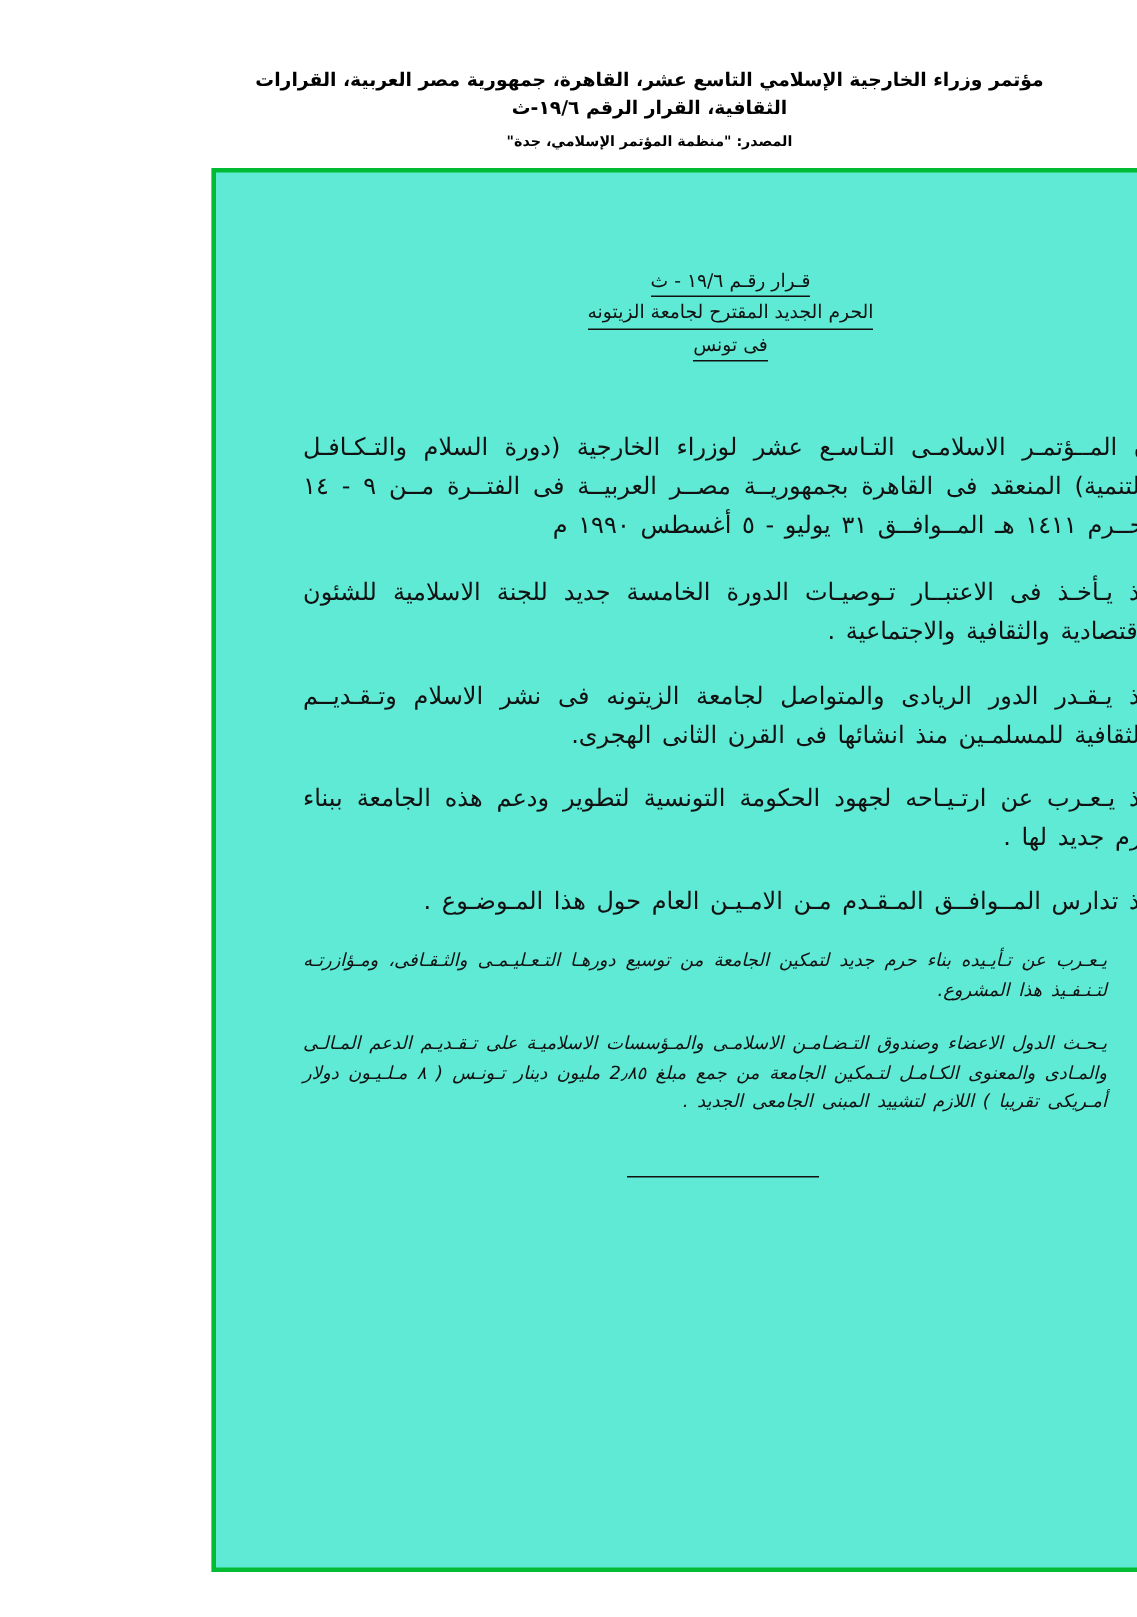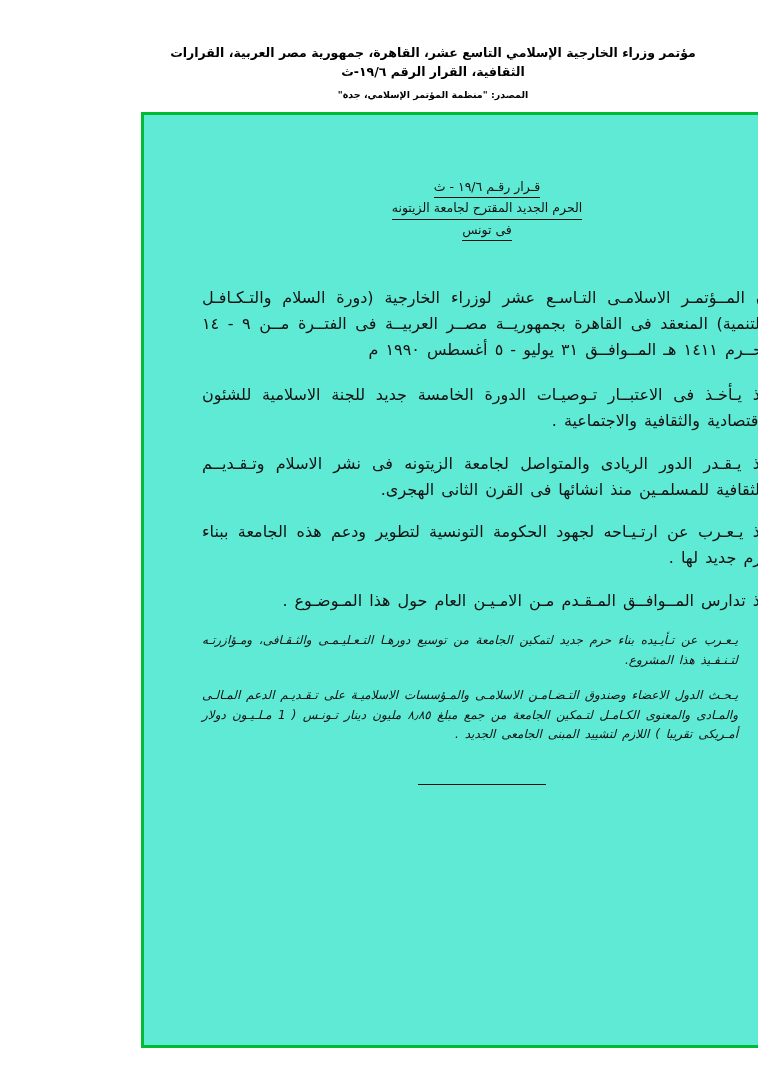--- a/index.html
+++ b/index.html
@@ -151,21 +151,21 @@
       <p class="para">واذ يـعـرب عن ارتـيـاحه لجهود الحكومة التونسية لتطوير ودعم هذه الجامعة ببناء حرم جديد لها .</p>
       <p class="para">واذ تدارس المــوافــق المـقـدم مـن الامـيـن العام حول هذا المـوضـوع .</p>
 
       <div class="numbered">
         <div class="num-label">١)</div>
         <div class="num-text">يـعـرب عن تـأيـيده بناء حرم جديد لتمكين الجامعة من توسيع دورهـا التـعـليـمـى والثـقـافى، ومـؤازرتـه لتـنـفـيذ هذا المشروع.</div>
       </div>
 
       <div class="numbered">
         <div class="num-label">٢)</div>
-        <div class="num-text">يـحـث الدول الاعضاء وصندوق التـضـامـن الاسلامـى والمـؤسسات الاسلاميـة على تـقـديـم الدعم المـالـى والمـادى والمعنوى الكـامـل لتـمكين الجامعة من جمع مبلغ ٨٫٨٥ مليون دينار تـونـس ( 1 مـلـيـون دولار أمـريكى تقريبا ) اللازم لتشييد المبنى الجامعى الجديد .</div>
+        <div class="num-text">يـحـث الدول الاعضاء وصندوق التـضـامـن الاسلامـى والمـؤسسات الاسلاميـة على تـقـديـم الدعم المـالـى والمـادى والمعنوى الكـامـل لتـمكين الجامعة من جمع مبلغ 2٫٨٥ مليون دينار تـونـس ( ٨ مـلـيـون دولار أمـريكى تقريبا ) اللازم لتشييد المبنى الجامعى الجديد .</div>
       </div>
 
       <div class="rule-wrap">
         <span class="rule"></span>
       </div>
 
     </div>
   </div>
 </div>
 

